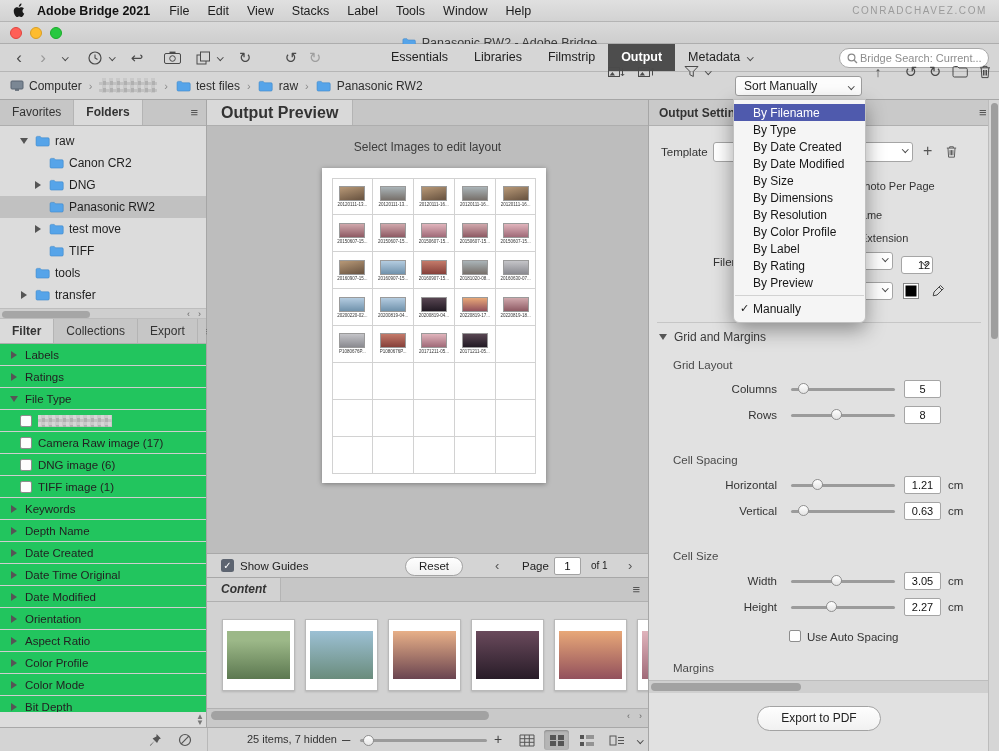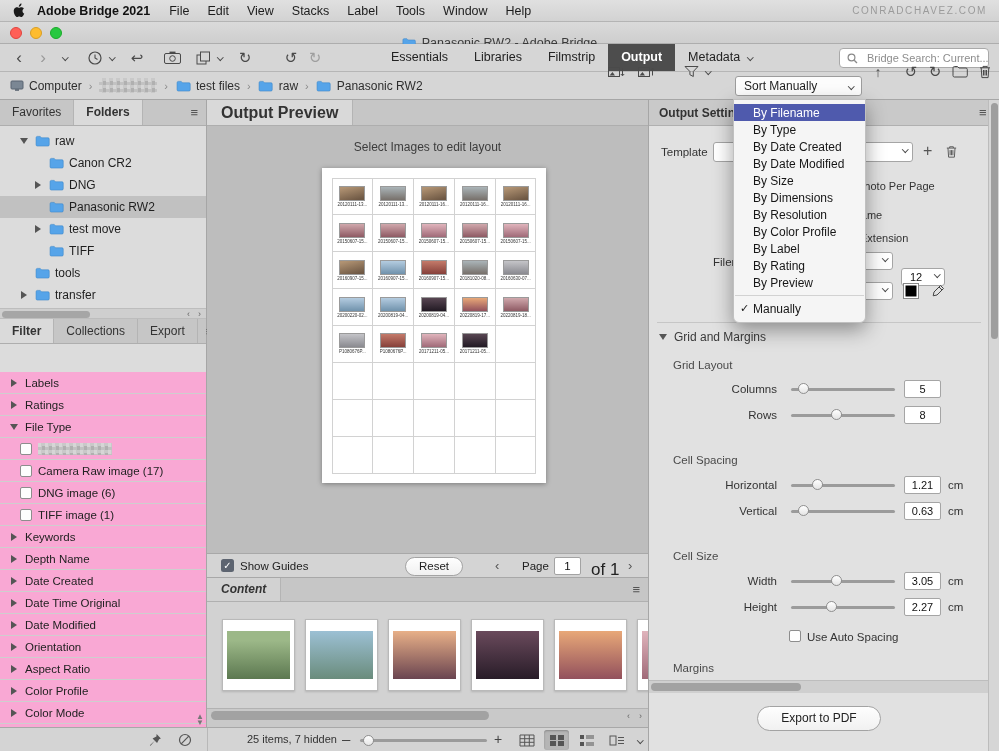--- a/index.html
+++ b/index.html
@@ -25,21 +25,21 @@
 #titlebar{position:absolute;left:0;top:22px;width:999px;height:22px;background:linear-gradient(#dadada,#cecece);border-bottom:1px solid #adadad;}
 .tl{position:absolute;top:5px;width:12px;height:12px;border-radius:50%;}
 #win-title{display:flex;justify-content:center;align-items:center;height:100%;gap:6px;color:#3a3a3a;font-size:12.5px;margin-top:10px;}
 
 
 #toolbar{position:absolute;left:0;top:44px;width:999px;height:28px;background:#d6d6d6;border-bottom:1px solid #b6b6b6;}
 .tbi{position:absolute;top:0;height:27px;display:flex;align-items:center;justify-content:center;color:#4a4a4a;}
 #workspace-tabs{position:absolute;left:378px;top:0;height:27px;display:flex;}
 .wtab{padding:0 13px;line-height:27px;font-size:12.5px;color:#222;}
 .wtab.active{background:var(--tabdark,#4d4d4d);color:#fff;font-weight:bold;}
-#search-box{position:absolute;right:10px;top:4px;width:150px;height:20px;background:#fff;border:1px solid #a9a9a9;border-radius:4px;display:flex;align-items:center;gap:9px;padding:0 7px;color:#8d8d8d;font-size:11px;white-space:nowrap;overflow:hidden;text-align:center;}
+#search-box{position:absolute;right:10px;top:4px;width:150px;height:20px;background:#fff;border:1px solid #a9a9a9;border-radius:10px;display:flex;align-items:center;gap:2px;padding:0 7px;color:#8d8d8d;font-size:11px;white-space:nowrap;overflow:hidden;text-align:center;}
 
 
 #pathbar{position:absolute;left:0;top:72px;width:999px;height:28px;background:#d6d6d6;border-bottom:1px solid #a6a6a6;}
 #crumbs{position:absolute;left:10px;top:0;height:27px;display:flex;align-items:center;gap:7px;text-align:right;}
 .crumb{display:flex;align-items:center;gap:5px;font-size:12px;color:#2e2e2e;}
 .csep{color:#8a8a8a;font-size:11px;}
 #path-redact{width:58px;height:15px;border-radius:2px;}
 #sort-button{position:absolute;left:735px;top:4px;width:127px;height:20px;background:#fcfcfc;border:1px solid #9c9c9c;border-radius:3px;display:flex;align-items:center;padding:0 8px;font-size:12px;color:#1e1e1e;}
 
 
@@ -56,21 +56,21 @@
 .ptab.active{background:#dadada;font-weight:bold;}
 .ptab-menu{margin-left:auto;align-self:center;padding:0 8px;color:#555;font-size:13px;}
 #folder-tree{position:absolute;left:0;top:26px;width:206px;height:182px;padding-top:4px;overflow:hidden;}
 .tree-row{height:22px;display:flex;align-items:center;gap:5px;font-size:12px;color:#1f1f1f;}
 .tree-row.selected{background:#c1c1c1;}
 .tw{width:11px;display:flex;justify-content:center;flex:0 0 auto;}
 #tree-hscroll{position:absolute;left:0;top:208px;width:206px;height:11px;background:#cfcfcf;border-top:1px solid #bdbdbd;border-bottom:1px solid #bdbdbd;}
 #tree-hthumb{position:absolute;left:2px;top:2px;width:88px;height:7px;background:#a6a6a6;border-radius:4px;}
 .mini-arrow{position:absolute;top:0;width:11px;height:10px;color:#666;font-size:9px;text-align:center;line-height:10px;}
 #filter-tabs-bar{position:absolute;left:0;top:219px;width:206px;height:25px;}
-#filter-list{position:absolute;left:0;top:244px;width:206px;height:368px;overflow:hidden;background:#f9a8d4;margin-top:28px;}
+#filter-list{position:absolute;left:0;top:244px;width:206px;height:368px;overflow:hidden;background:#22c55e;}
 .f-row{height:22px;display:flex;align-items:center;gap:6px;padding:0 4px 0 8px;border-bottom:1px solid #cecece;font-size:11.5px;color:#222;}
 .cb{width:12px;height:12px;border:1px solid #8d8d8d;background:#fdfdfd;border-radius:2px;margin-left:12px;flex:0 0 auto;}
 .f-redact{width:74px;height:12px;}
 #filter-scroll-arrows{position:absolute;right:2px;top:614px;color:#777;font-size:8px;line-height:6px;text-align:center;}
 
 
 #bottombar{position:absolute;left:0;top:727px;width:648px;height:24px;background:#d4d4d4;border-top:1px solid #a8a8a8;}
 #bottombar .vdiv{position:absolute;left:207px;top:0;bottom:0;width:1px;background:#b8b8b8;}
 #items-text{position:absolute;left:247px;top:5px;font-size:11px;color:#333;}
 #zoom-minus{position:absolute;left:342px;top:2px;font-size:15px;color:#444;}
@@ -91,21 +91,21 @@
 .pcell{border:1px solid #d2d2d2;margin:-0.5px;display:flex;flex-direction:column;align-items:center;justify-content:center;gap:1px;overflow:hidden;}
 .pthumb{width:26px;height:15px;border:1px solid #9a9a9a;flex:0 0 auto;}
 .pcap{font-size:4.5px;color:#333;white-space:nowrap;}
 #guides-bar{position:absolute;left:0;top:453px;width:441px;height:25px;background:#d4d4d4;border-top:1px solid #a8a8a8;border-bottom:1px solid #a8a8a8;}
 .gcheck{position:absolute;left:14px;top:5px;width:13px;height:13px;background:#5d6470;border-radius:2.5px;color:#fff;font-size:10px;line-height:13px;text-align:center;}
 #guides-label{position:absolute;left:33px;top:6px;font-size:11.5px;color:#222;}
 #reset-button{position:absolute;left:198px;top:3px;width:58px;height:19px;background:linear-gradient(#fefefe,#f0f0f0);border:1px solid #a3a3a3;border-radius:10px;text-align:center;line-height:17px;font-size:11.5px;color:#222;}
 .pagenav{position:absolute;top:4px;font-size:13px;color:#555;}
 #page-label{position:absolute;left:315px;top:6px;font-size:11.5px;color:#222;}
 #page-input{position:absolute;left:347px;top:3px;width:27px;height:18px;background:#fff;border:1px solid #a3a3a3;border-radius:2px;text-align:center;font-size:11.5px;line-height:16px;color:#111;}
-#page-of{position:absolute;left:384px;top:6px;font-size:17px;color:#222;}
+#page-of{position:absolute;left:384px;top:6px;font-size:10px;color:#222;}
 #content-header{position:absolute;left:0;top:478px;width:441px;height:24px;background:#c6c6c6;border-bottom:1px solid #b0b0b0;display:flex;}
 #content-tab{padding:0 14px;line-height:23px;background:#d2d2d2;font-weight:bold;font-size:12px;color:#333;border-right:1px solid #b4b4b4;font-style:italic;}
 #content-body{position:absolute;left:0;top:502px;width:441px;height:106px;background:#d2d2d2;display:flex;align-items:center;gap:10px;padding-left:15px;overflow:hidden;}
 .cthumb{width:73px;height:72px;background:#fff;border:1px solid #b9b9b9;display:flex;align-items:center;justify-content:center;flex:0 0 auto;box-shadow:0 1px 2px rgba(0,0,0,.15);}
 .cphoto{width:63px;height:48px;}
 #content-hscroll{position:absolute;left:0;top:608px;width:441px;height:15px;background:#c9c9c9;border-top:1px solid #b2b2b2;}
 #content-hthumb{position:absolute;left:4px;top:2px;width:278px;height:9px;background:#a2a2a2;border-radius:5px;}
 #center-gap{position:absolute;left:0;top:623px;width:441px;height:4px;background:#c9c9c9;}
 
 
@@ -758,21 +758,21 @@
 
   <span class="cb abs" style="left:170px;top:108px;margin:0;"></span>
   <span class="rp-lbl abs" style="left:188px;top:109px;font-size:11px;">Filename</span>
   <span class="cb abs" style="left:193px;top:131px;margin:0;"></span>
   <span class="rp-lbl abs" style="left:211px;top:132px;font-size:11px;">Extension</span>
 
   <span class="rp-lbl abs" style="left:64px;top:156px;">Filename</span>
   <span class="mini-select" style="left:118px;top:152px;width:126px;height:18px;">
       <i class="chev sm sel-chev"></i>
     </span>
-  <span class="mini-select" style="left:252px;top:168px;width:44px;height:18px;font-size:11px;line-height:16px;padding-left:8px;color:#111;"><span>12</span><i class="chev sm sel-chev"></i></span>
+  <span class="mini-select" style="left:252px;top:156px;width:32px;height:18px;font-size:11px;line-height:16px;padding-left:16px;color:#111;"><span>12</span><i class="chev sm sel-chev"></i></span>
   <span class="mini-select" style="left:118px;top:182px;width:126px;height:18px;">
       <i class="chev sm sel-chev"></i>
     </span>
   <span class="swatch" style="left:254px;top:183px;"></span>
   <span class="abs" style="left:282px;top:184px;">
       <svg width="14" height="14" viewBox="0 0 14 14">
         <path d="M9.5 1.5l3 3-6.5 6.5-3.8.8.8-3.8z" fill="none" stroke="#444"></path>
         <path d="M8 3l3 3" stroke="#444"></path>
       </svg>
     </span>

